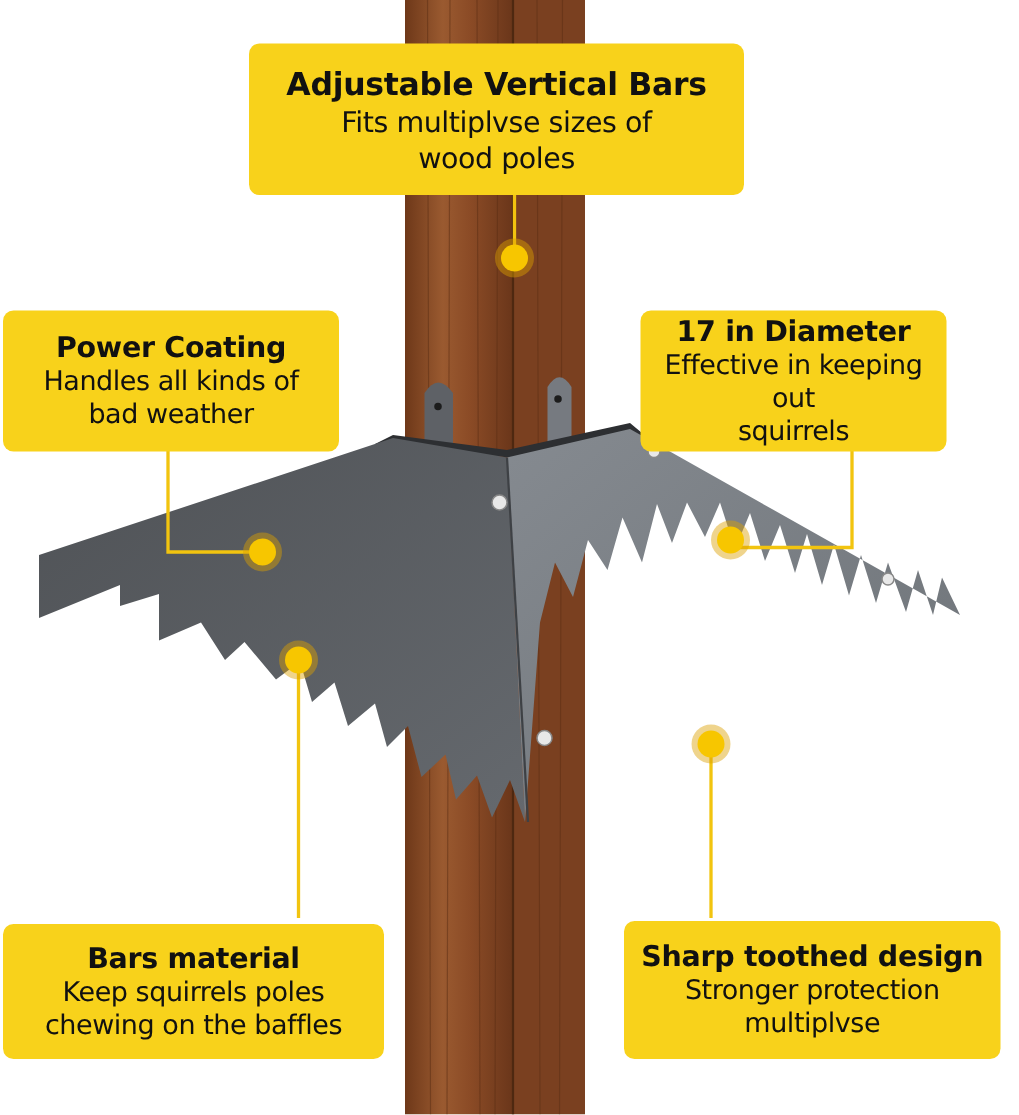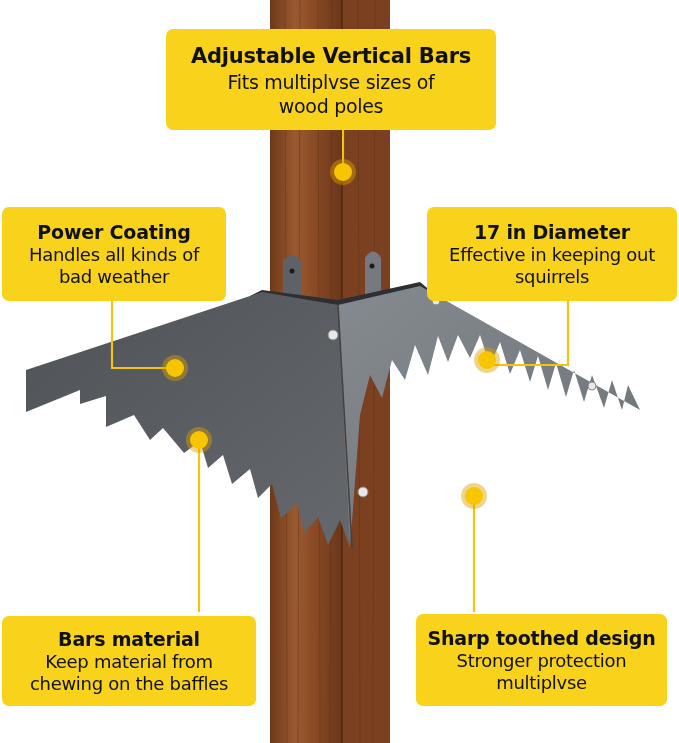--- a/index.html
+++ b/index.html
@@ -94,29 +94,29 @@
     <div class="desc" style="font-size:19px;line-height:24px;">Fits multiplvse sizes of
 wood poles</div>
   </div>
 
   <div class="callout" style="left:2px;top:207px;width:224px;height:94px;">
     <div class="title">Power Coating</div>
     <div class="desc">Handles all kinds of
 bad weather</div>
   </div>
 
-  <div class="callout" style="left:427px;top:207px;width:250px;height:94px;">
+  <div class="callout" style="left:427px;top:207px;width:204px;height:94px;">
     <div class="title">17 in Diameter</div>
     <div class="desc">Effective in keeping out
 squirrels</div>
   </div>
 
   <div class="callout" style="left:2px;top:616px;width:254px;height:90px;">
     <div class="title">Bars material</div>
-    <div class="desc">Keep material from
+    <div class="desc">Keep squirrels poles
 chewing on the baffles</div>
   </div>
 
   <div class="callout" style="left:416px;top:614px;width:251px;height:92px;">
     <div class="title">Sharp toothed design</div>
     <div class="desc">Stronger protection
 multiplvse</div>
   </div>
 </div>
 

